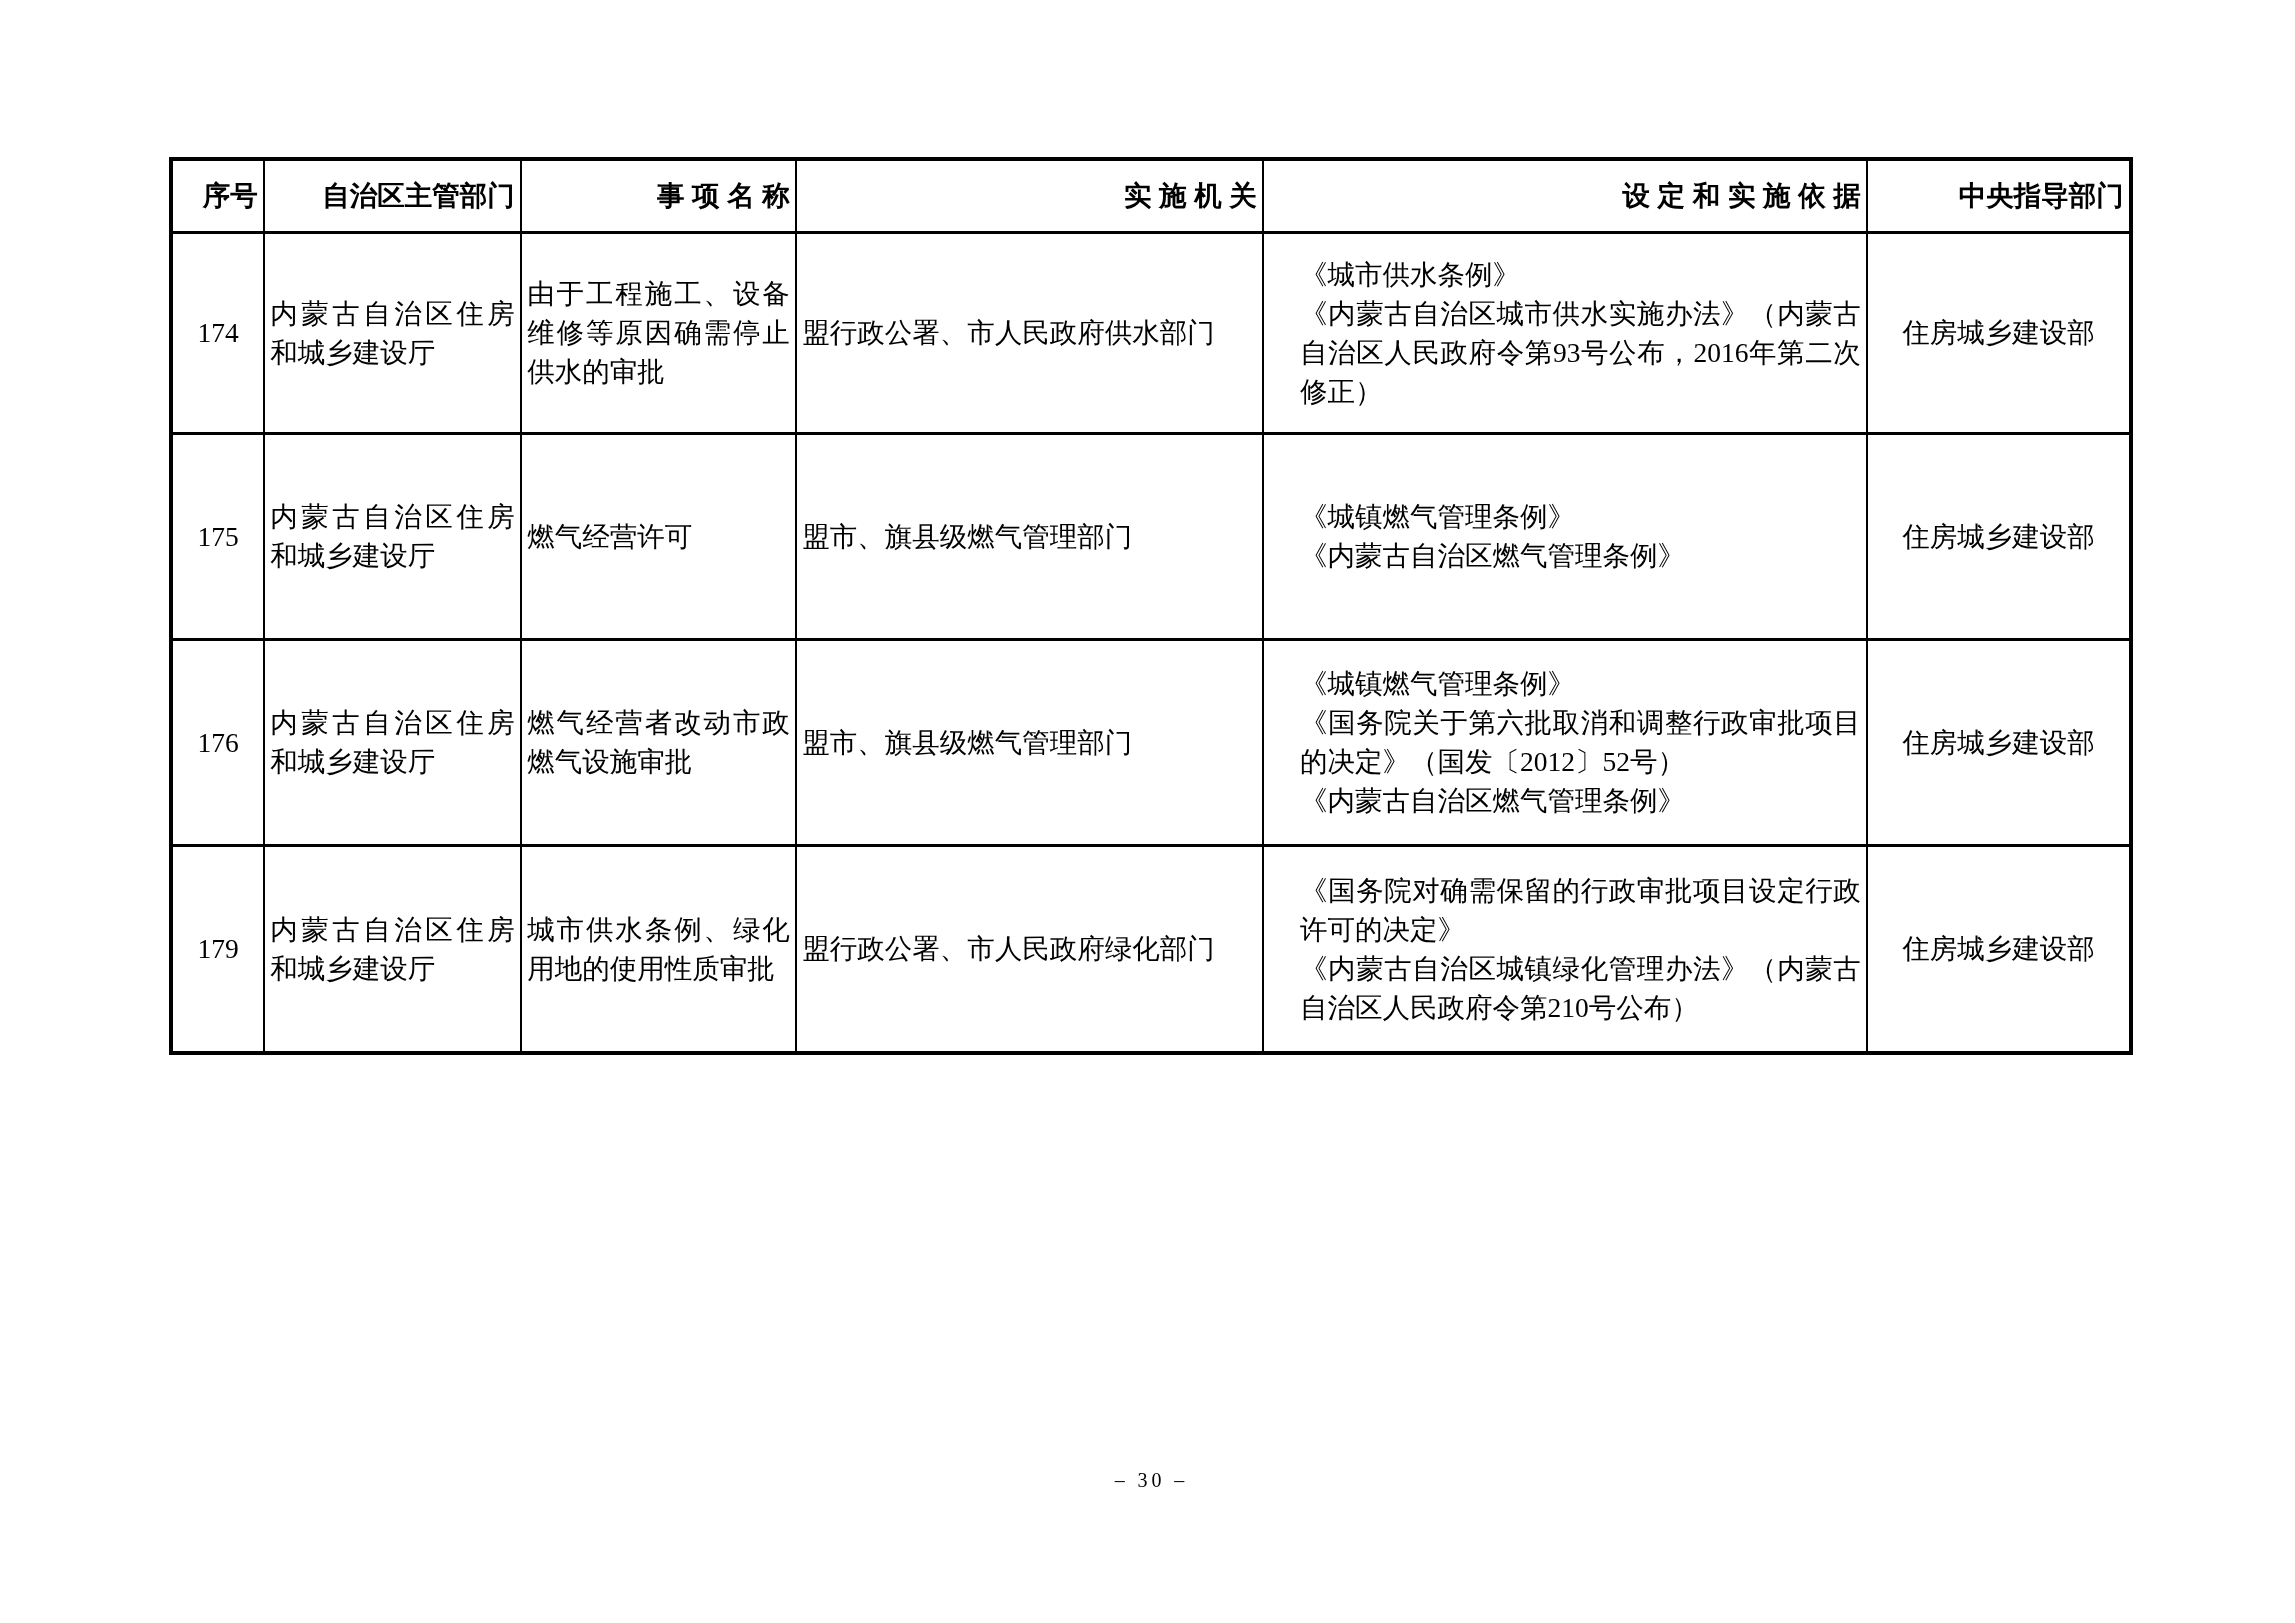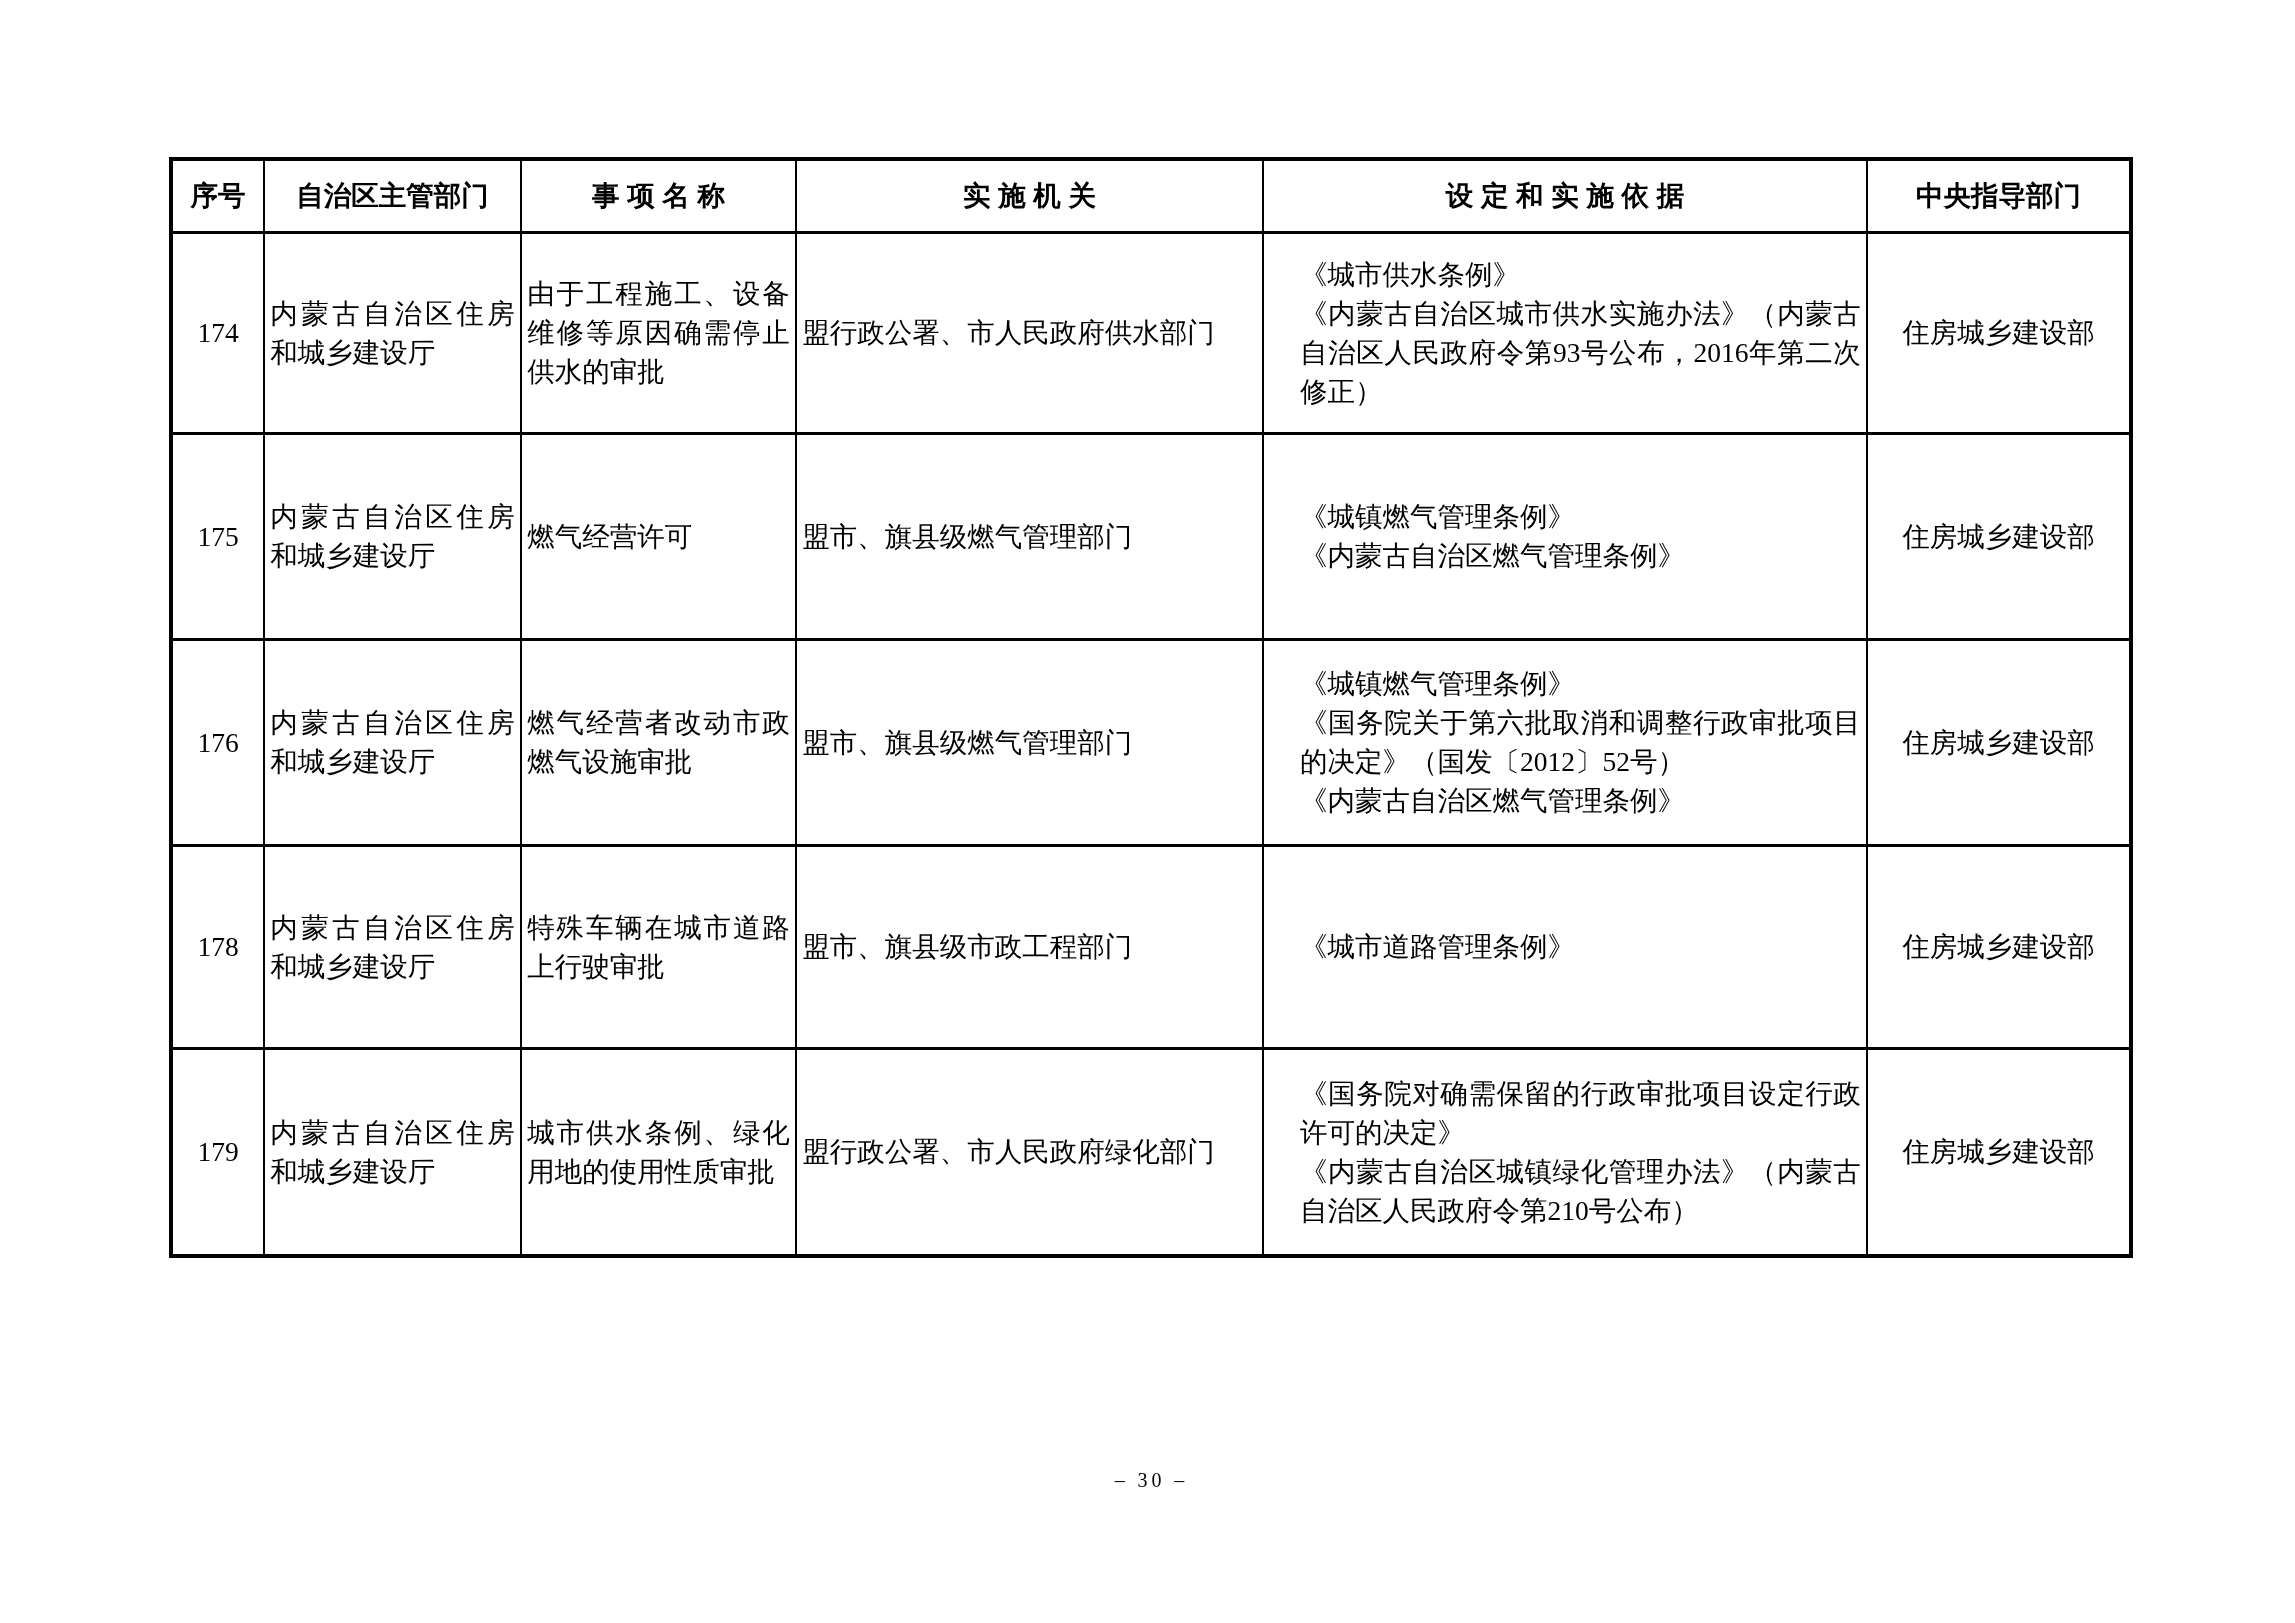--- a/index.html
+++ b/index.html
@@ -32,21 +32,21 @@
     vertical-align: middle;
     padding: 3.9px 5.2px;
     box-sizing: border-box;
     overflow: hidden;
   }
   .doc-table thead th {
     height: 73px;
     font-family: "Liberation Sans", "DejaVu Sans", sans-serif;
     font-weight: 700;
     font-size: 27.5px;
-    text-align: center;
+    text-align: right;
     white-space: nowrap;
   }
   .doc-table td {
     font-size: 27.5px;
     line-height: 39px;
   }
   td.cell-no {
     text-align: center;
   }
   td.cell-dept,
@@ -125,28 +125,20 @@
     <tr class="row-176">
       <td class="cell-no">176</td>
       <td class="cell-dept">内蒙古自治区住房和城乡建设厅</td>
       <td class="cell-item">燃气经营者改动市政燃气设施审批</td>
       <td class="cell-agency">盟市、旗县级燃气管理部门</td>
       <td class="cell-basis">《城镇燃气管理条例》
 《国务院关于第六批取消和调整行政审批项目的决定》（国发〔2012〕52号）
 《内蒙古自治区燃气管理条例》</td>
       <td class="cell-central">住房城乡建设部</td>
     </tr>
-    <tr class="row-178">
-      <td class="cell-no">178</td>
-      <td class="cell-dept">内蒙古自治区住房和城乡建设厅</td>
-      <td class="cell-item">特殊车辆在城市道路上行驶审批</td>
-      <td class="cell-agency">盟市、旗县级市政工程部门</td>
-      <td class="cell-basis">《城市道路管理条例》</td>
-      <td class="cell-central">住房城乡建设部</td>
-    </tr>
     <tr class="row-179">
       <td class="cell-no">179</td>
       <td class="cell-dept">内蒙古自治区住房和城乡建设厅</td>
       <td class="cell-item">城市供水条例、绿化用地的使用性质审批</td>
       <td class="cell-agency">盟行政公署、市人民政府绿化部门</td>
       <td class="cell-basis">《国务院对确需保留的行政审批项目设定行政许可的决定》
 《内蒙古自治区城镇绿化管理办法》（内蒙古自治区人民政府令第210号公布）</td>
       <td class="cell-central">住房城乡建设部</td>
     </tr>
   </tbody>

